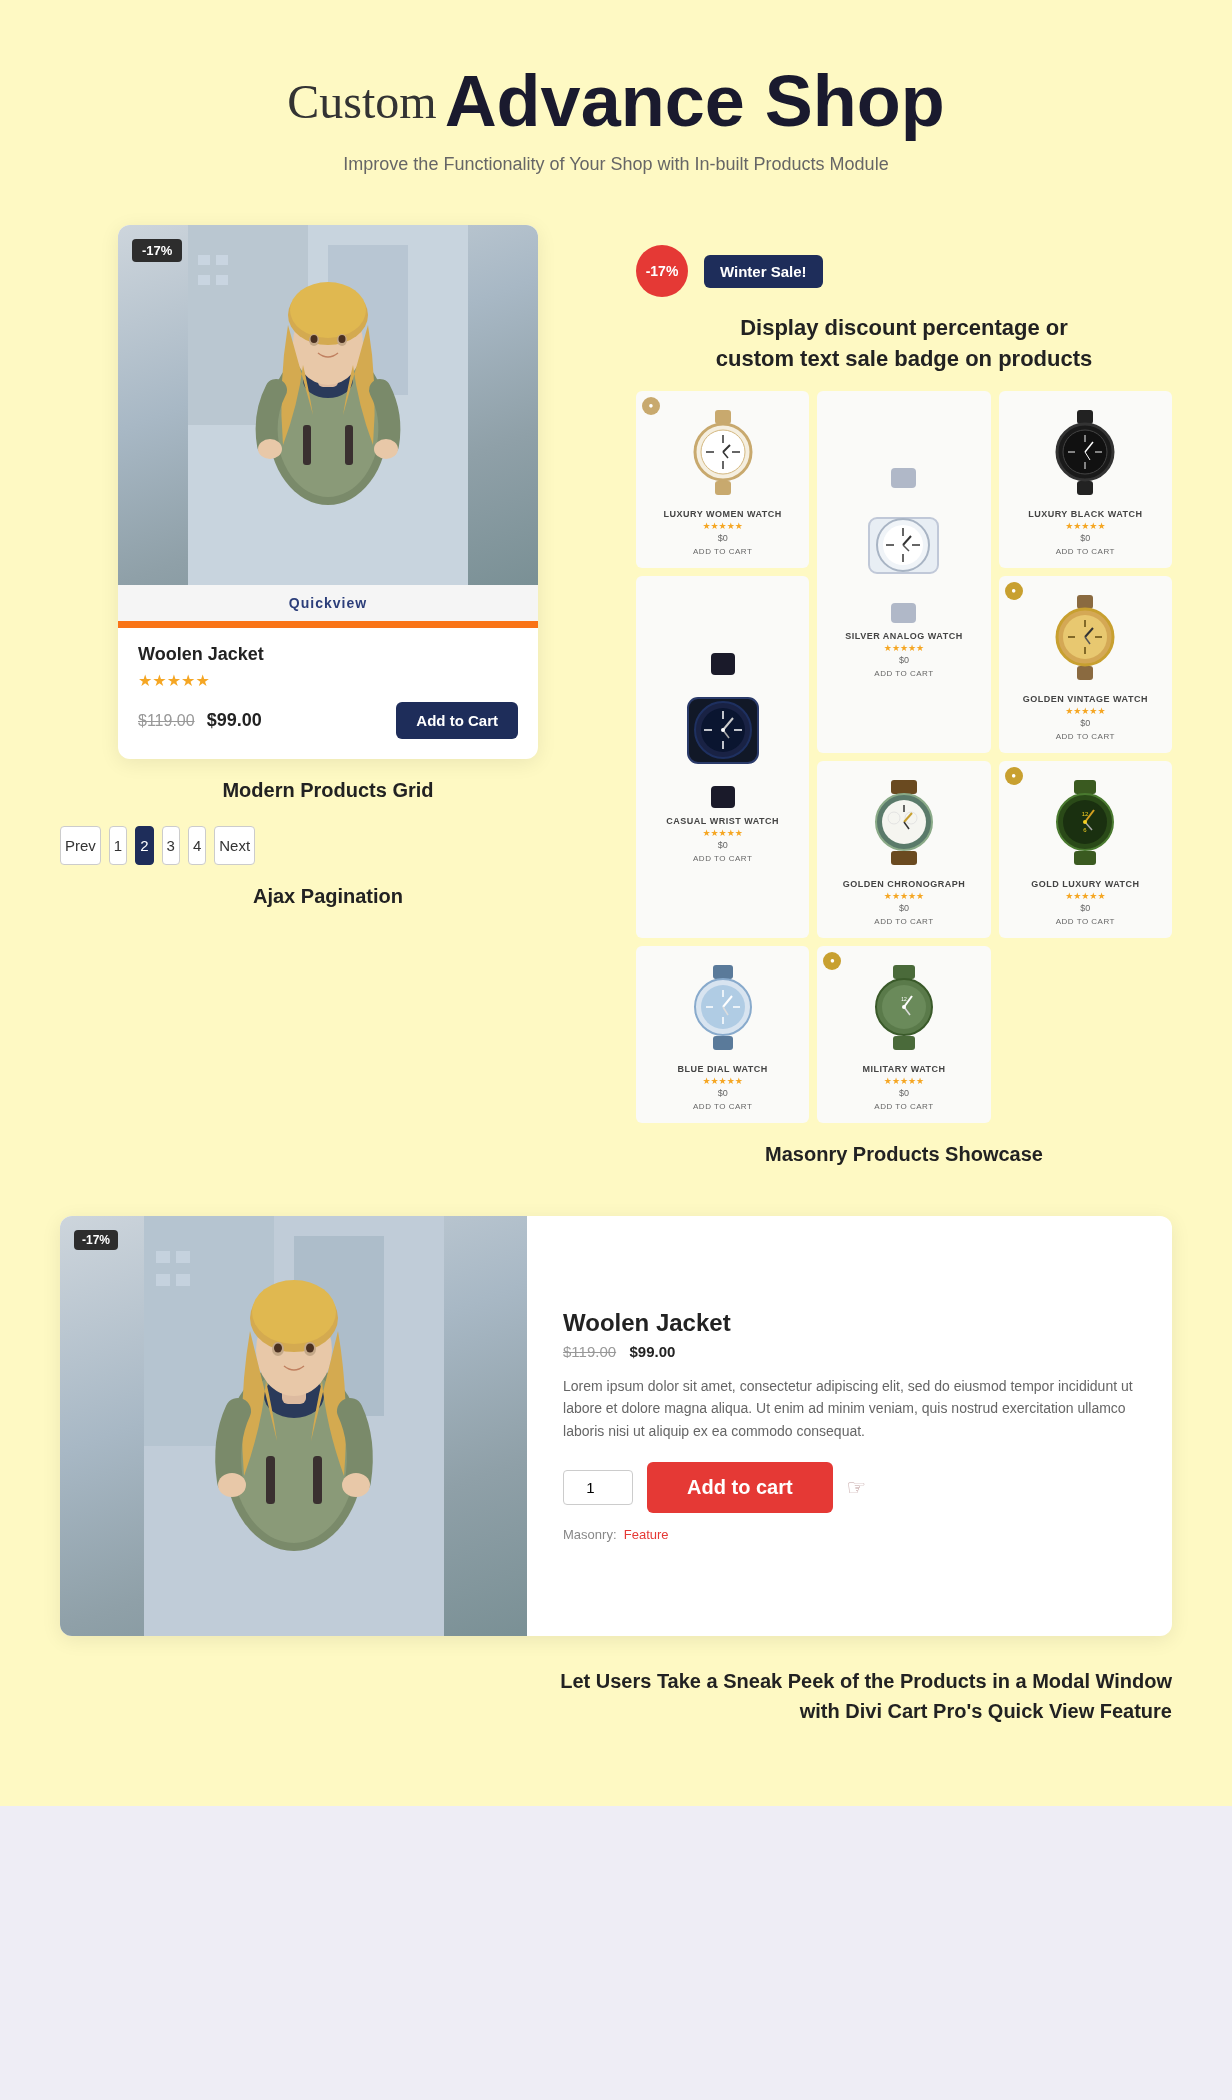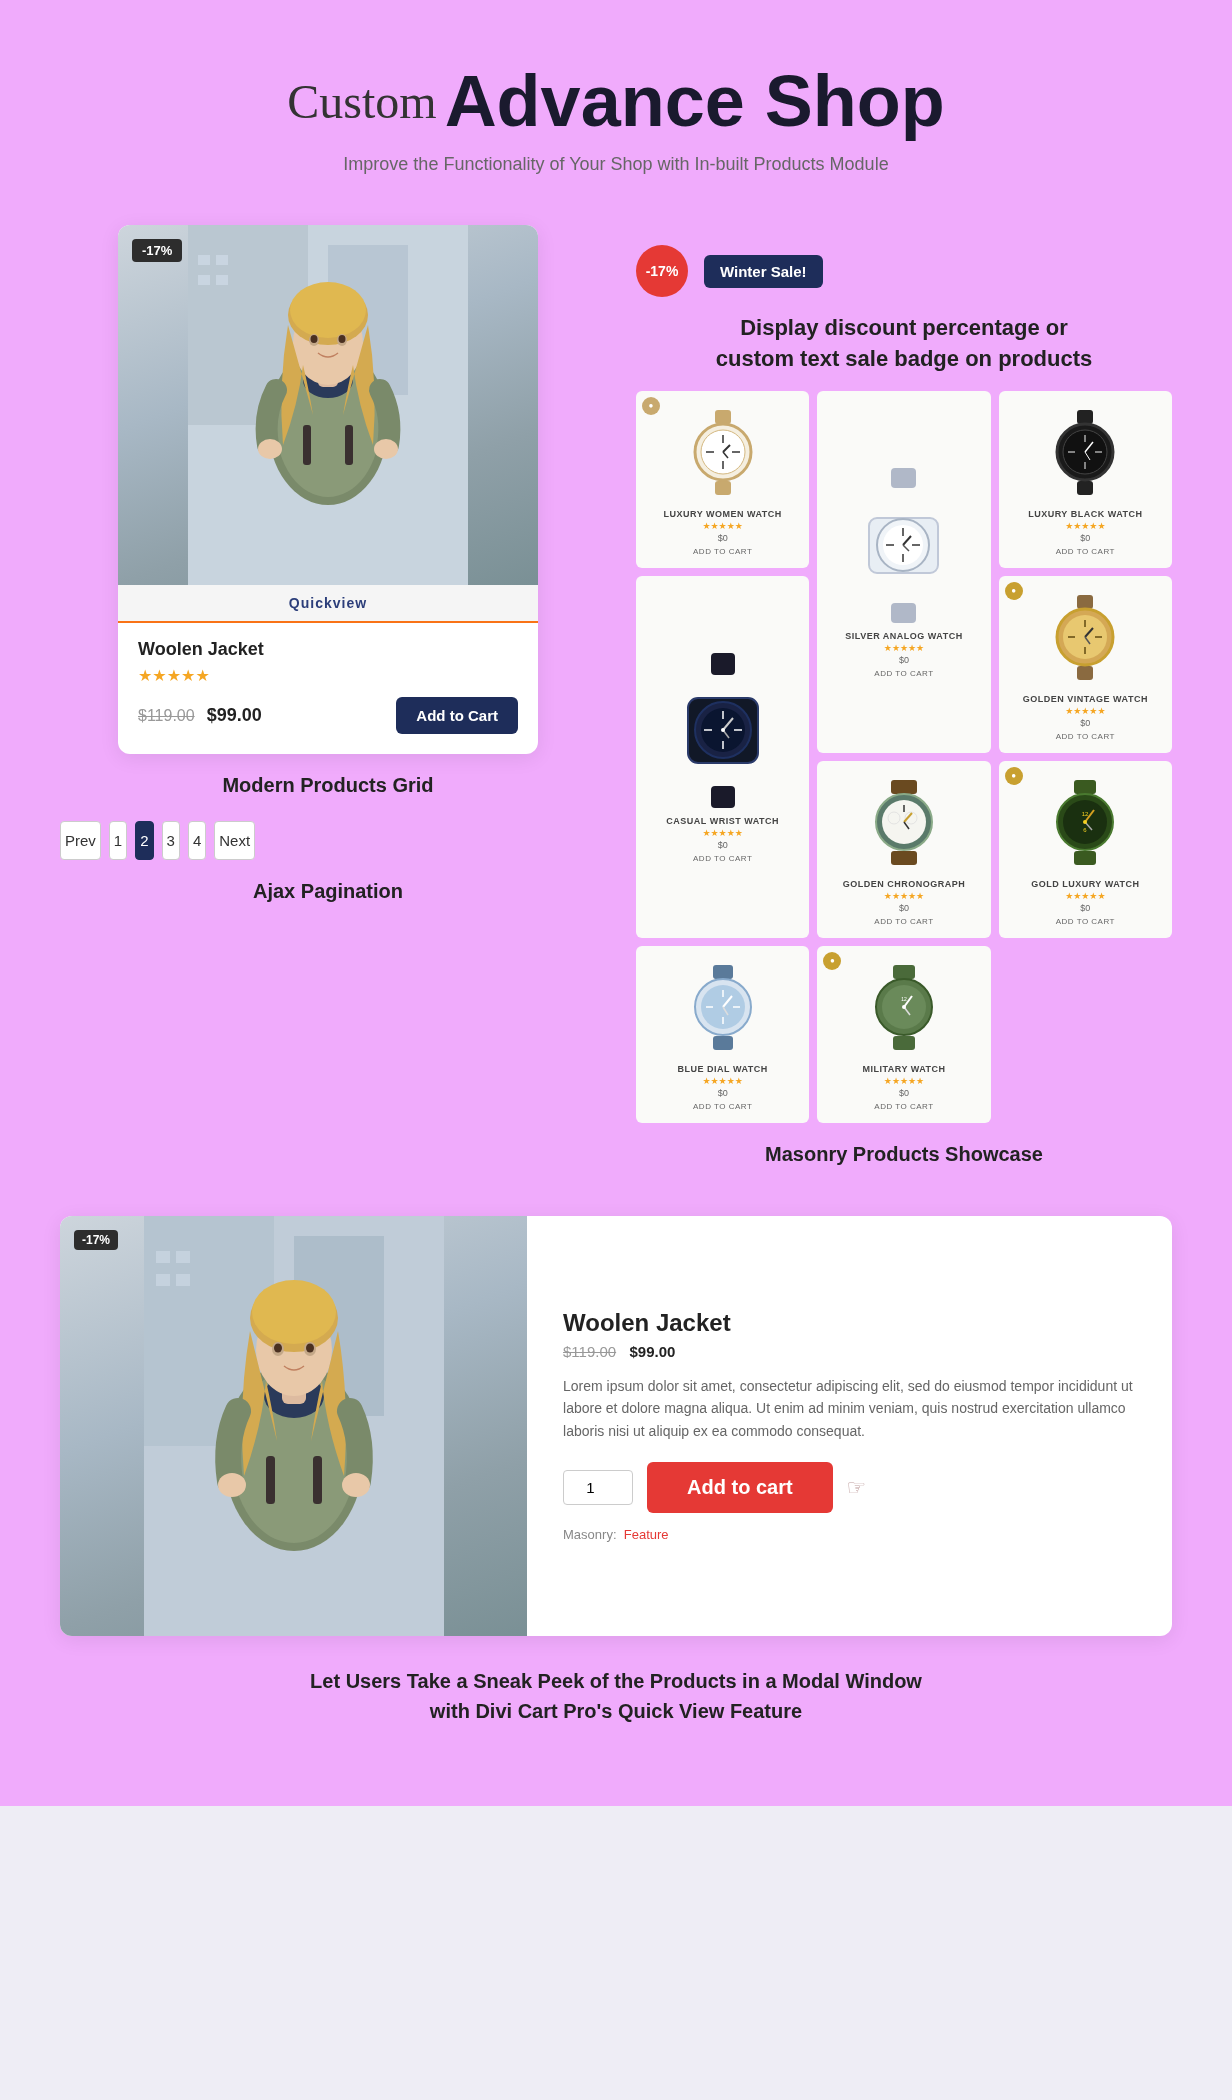--- a/index.html
+++ b/index.html
@@ -6,21 +6,21 @@
     body {
       background: #eeedf5;
       font-family: 'Georgia', serif;
       width: 1232px;
       min-height: 2100px;
       overflow-x: hidden;
     }
 
     .page-wrapper {
       width: 100%;
-      background: #f0abfc;
+      background: #fef9c3;
       padding: 60px 60px 80px;
     }
 
     
     .header {
       text-align: center;
       margin-bottom: 50px;
     }
     .header-custom {
       font-family: 'Brush Script MT', cursive;
@@ -91,21 +91,21 @@
     }
     .quickview-bar {
       background: #f5f5f5;
       text-align: center;
       padding: 10px;
       font-size: 14px;
       color: #2c3e7a;
       font-weight: 600;
       letter-spacing: 1px;
       font-family: Arial, sans-serif;
-      border-bottom: 2px solid #f97316;
+      border-bottom: 7px solid #f97316;
     }
     .product-info {
       padding: 16px 20px 20px;
     }
     .product-name {
       font-size: 18px;
       font-weight: 700;
       color: #222;
       margin-bottom: 6px;
       font-family: Arial, sans-serif;
@@ -373,21 +373,21 @@
     .qv-category {
       font-size: 13px;
       color: #888;
       font-family: Arial, sans-serif;
     }
     .qv-category a {
       color: #e53935;
       text-decoration: none;
     }
     .bottom-text {
-      text-align: center;
+      text-align: right;
       font-size: 20px;
       font-weight: 800;
       color: #222;
       font-family: Arial, sans-serif;
       line-height: 1.5;
     }
   </style>
 </head>
 <body>
 

